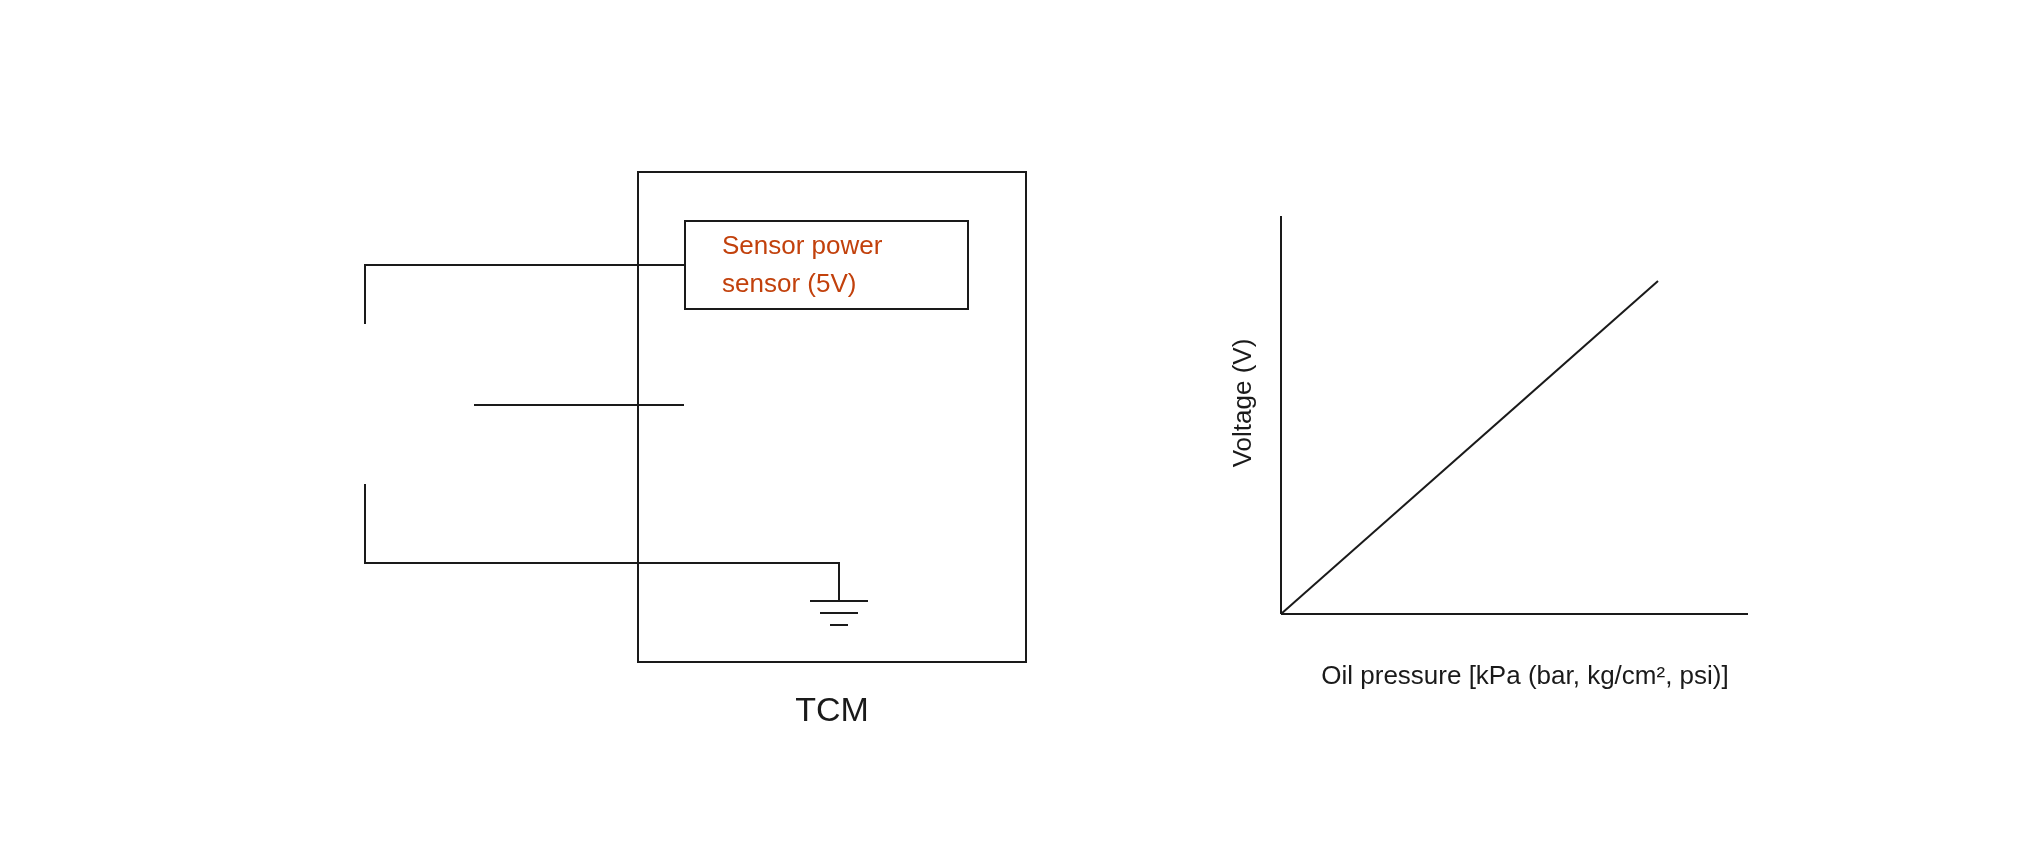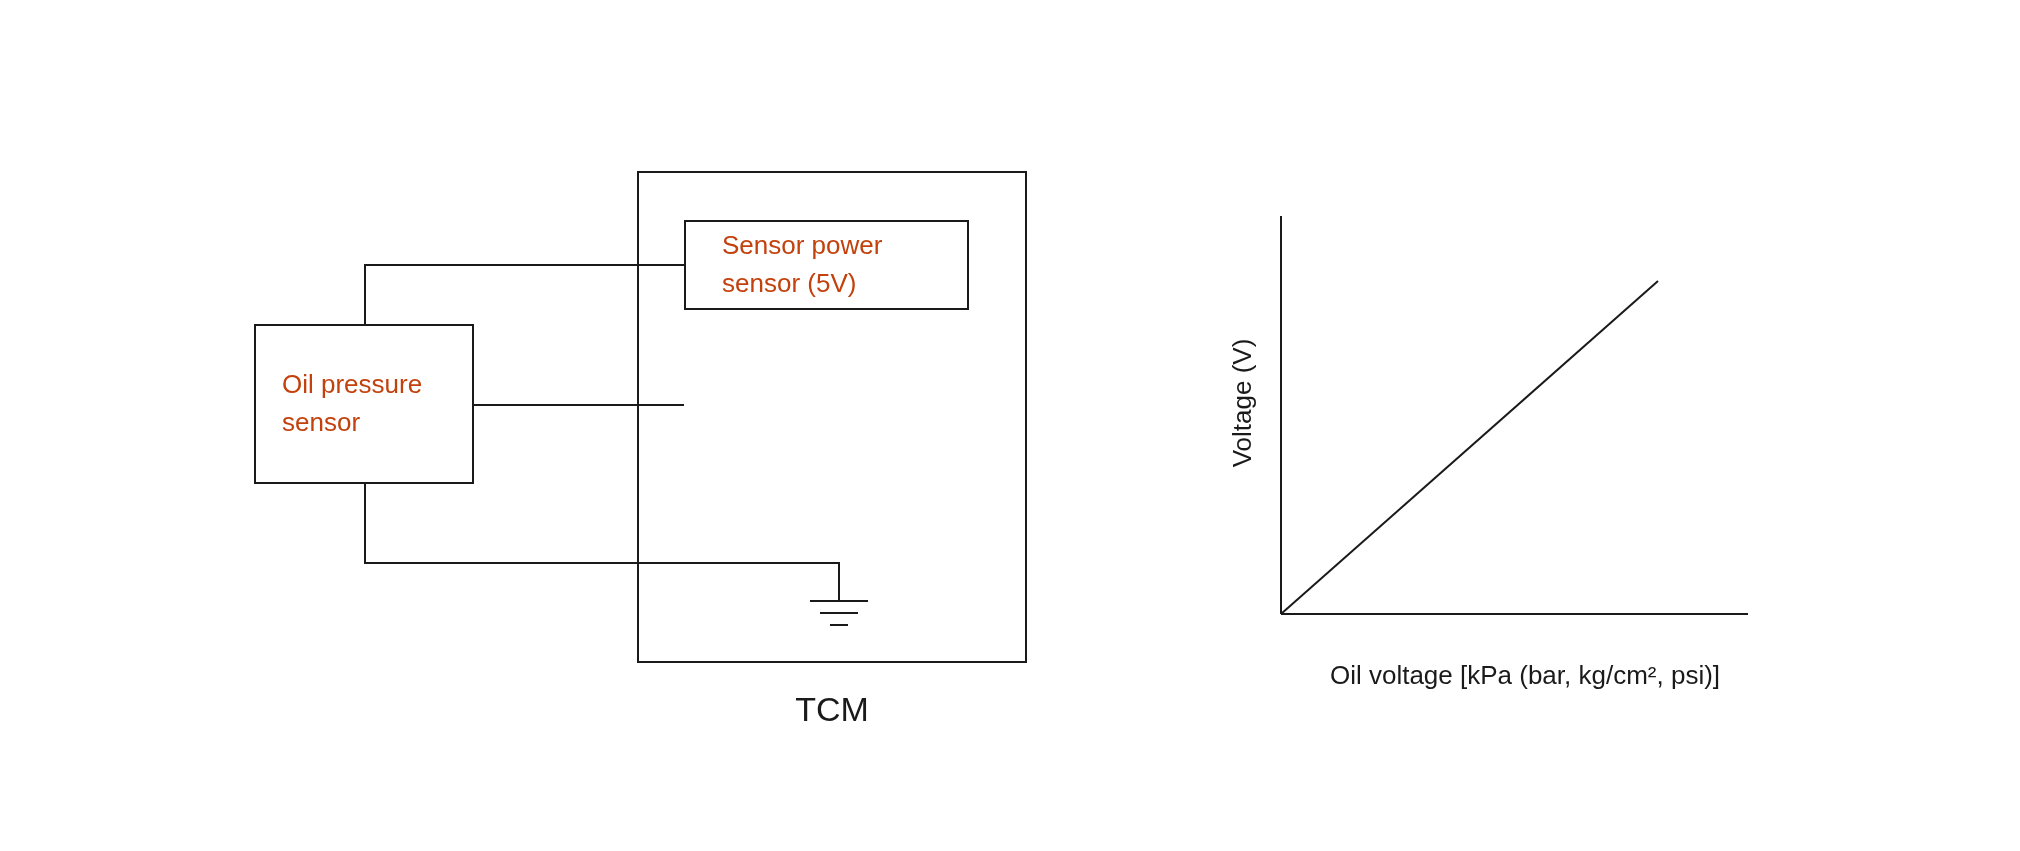--- a/index.html
+++ b/index.html
@@ -82,35 +82,29 @@
       <line x1="820" y1="613" x2="858" y2="613"></line>
       <line x1="830" y1="625" x2="848" y2="625"></line>
     </g>
 
     <line x1="1281" y1="216" x2="1281" y2="614"></line>
     <line x1="1281" y1="614" x2="1748" y2="614"></line>
 
     <line x1="1281" y1="614" x2="1658" y2="281"></line>
   </svg>
 
-  <div class="box sensor-box">
-    <div class="box-text">
-      <span>Oil pressure</span>
-      <span>sensor</span>
-    </div>
-  </div>
 
   <div class="box tcm-box"></div>
 
   <div class="box power-box">
     <div class="box-text">
       <span>Sensor power</span>
       <span>sensor (5V)</span>
     </div>
   </div>
 
 
   <div class="tcm-label">TCM</div>
 
   <div class="y-axis-label">Voltage (V)</div>
-  <div class="x-axis-label">Oil voltage [kPa (bar, kg/cm², psi)]</div>
+  <div class="x-axis-label">Oil pressure [kPa (bar, kg/cm², psi)]</div>
 
 </div>
 
 </body></html>

